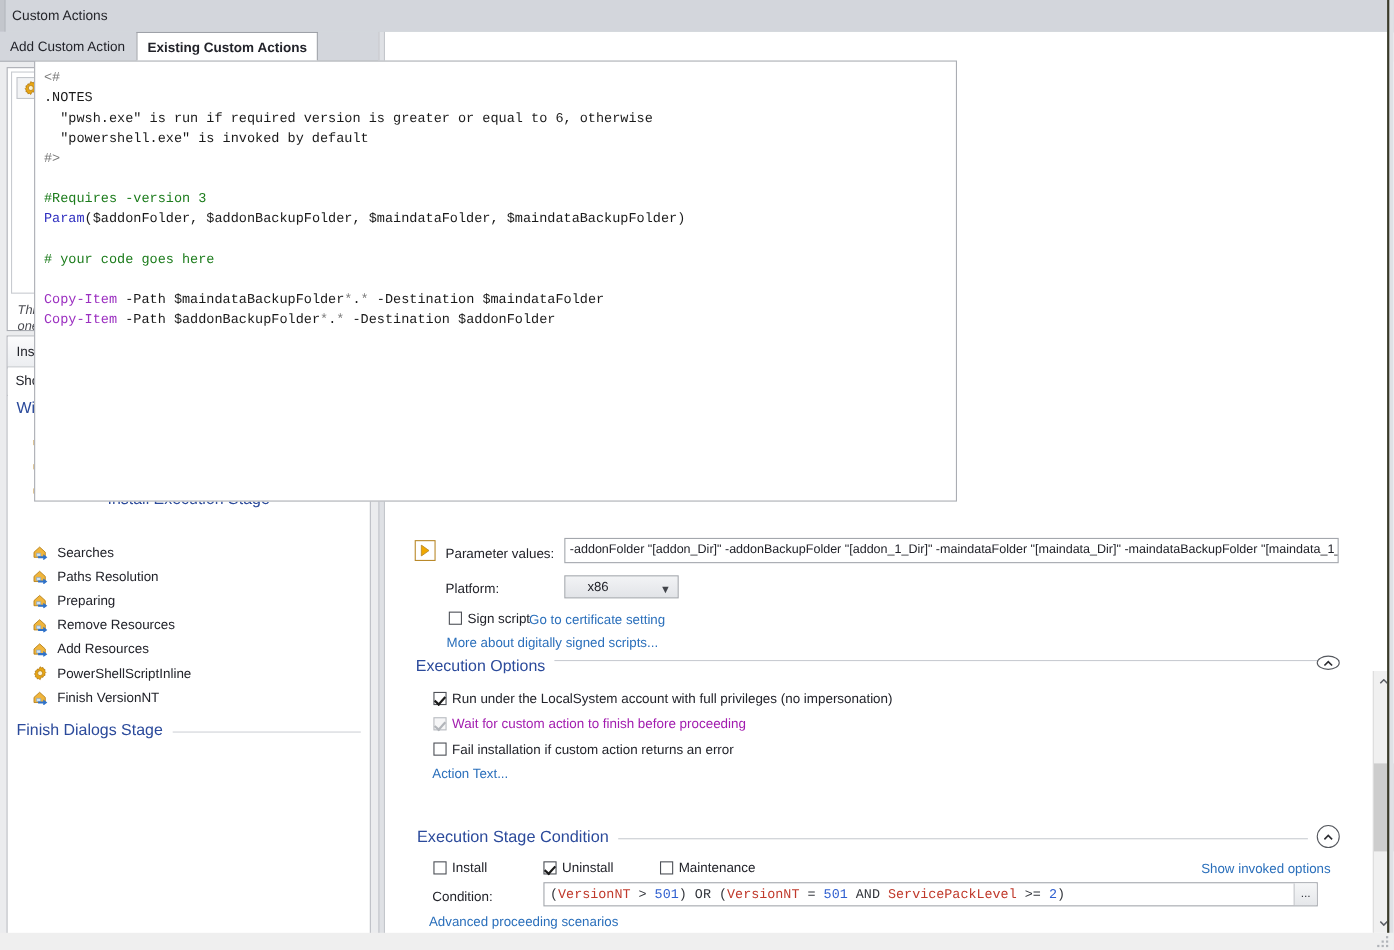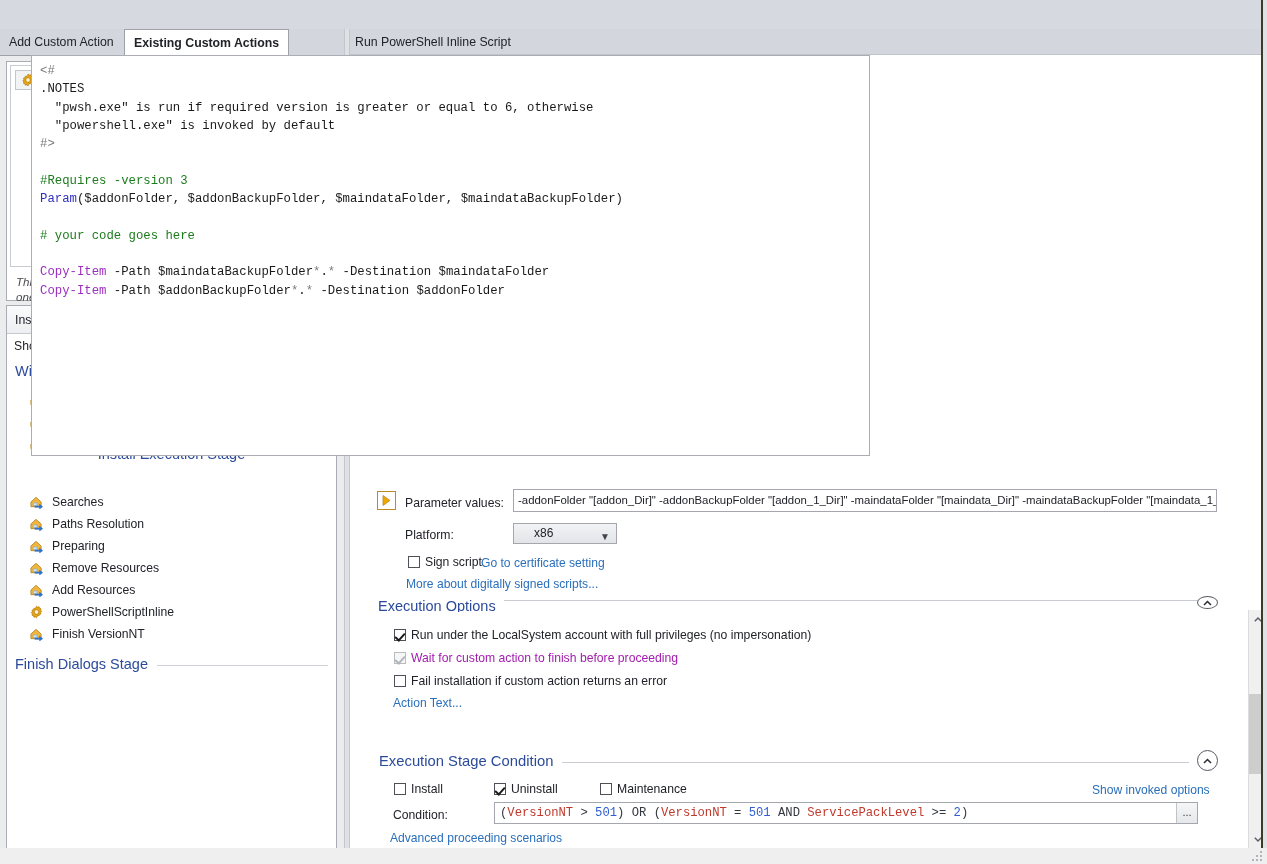--- a/index.html
+++ b/index.html
@@ -269,20 +269,24 @@
   
   .bottom{position:absolute;left:0;top:848px;width:1267px;height:16px;background:#efefef;}
   .grip{position:absolute;right:4px;bottom:2px;width:11px;height:11px;}
   .grip i{position:absolute;width:2px;height:2px;background:#b0b3b8;display:block;}
 </style>
 </head>
 <body>
 
 <div class="app">
 
+  <div class="win-title">
+    <div class="bar"></div>
+    <span>Custom Actions</span>
+  </div>
 
   <div class="left">
 
     <div class="tabstrip">
       <div class="tab tab-add">Add Custom Action</div>
       <div class="tab tab-exist sel">Existing Custom Actions</div>
     </div>
 
     <div class="list-panel">
       <div class="list-inner">
@@ -420,23 +424,20 @@
       </div>
     </div>
   </div>
 
   <div class="splitter"></div>
   <svg class="cursor" viewBox="0 0 22 30">
     <path d="M2 1 L2 23 L7.5 17.5 L11 25.5 L14.5 24 L11 16.5 L18.5 16 Z" fill="#f4f4f6" stroke="#6f7178" stroke-width="1.3" stroke-linejoin="round"></path>
   </svg>
 
   <div class="right">
-    <div class="right-head">
-      <span>Run PowerShell Inline Script</span>
-    </div>
 
     <div class="right-body"></div>
   </div>
 
   <div class="editor">
     <div class="code"><span class="c-op">&lt;#</span>
 <span class="c-txt">.NOTES</span>
 <span class="c-txt">  "pwsh.exe" is run if required version is greater or equal to 6, otherwise</span>
 <span class="c-txt">  "powershell.exe" is invoked by default</span>
 <span class="c-op">#&gt;</span>

